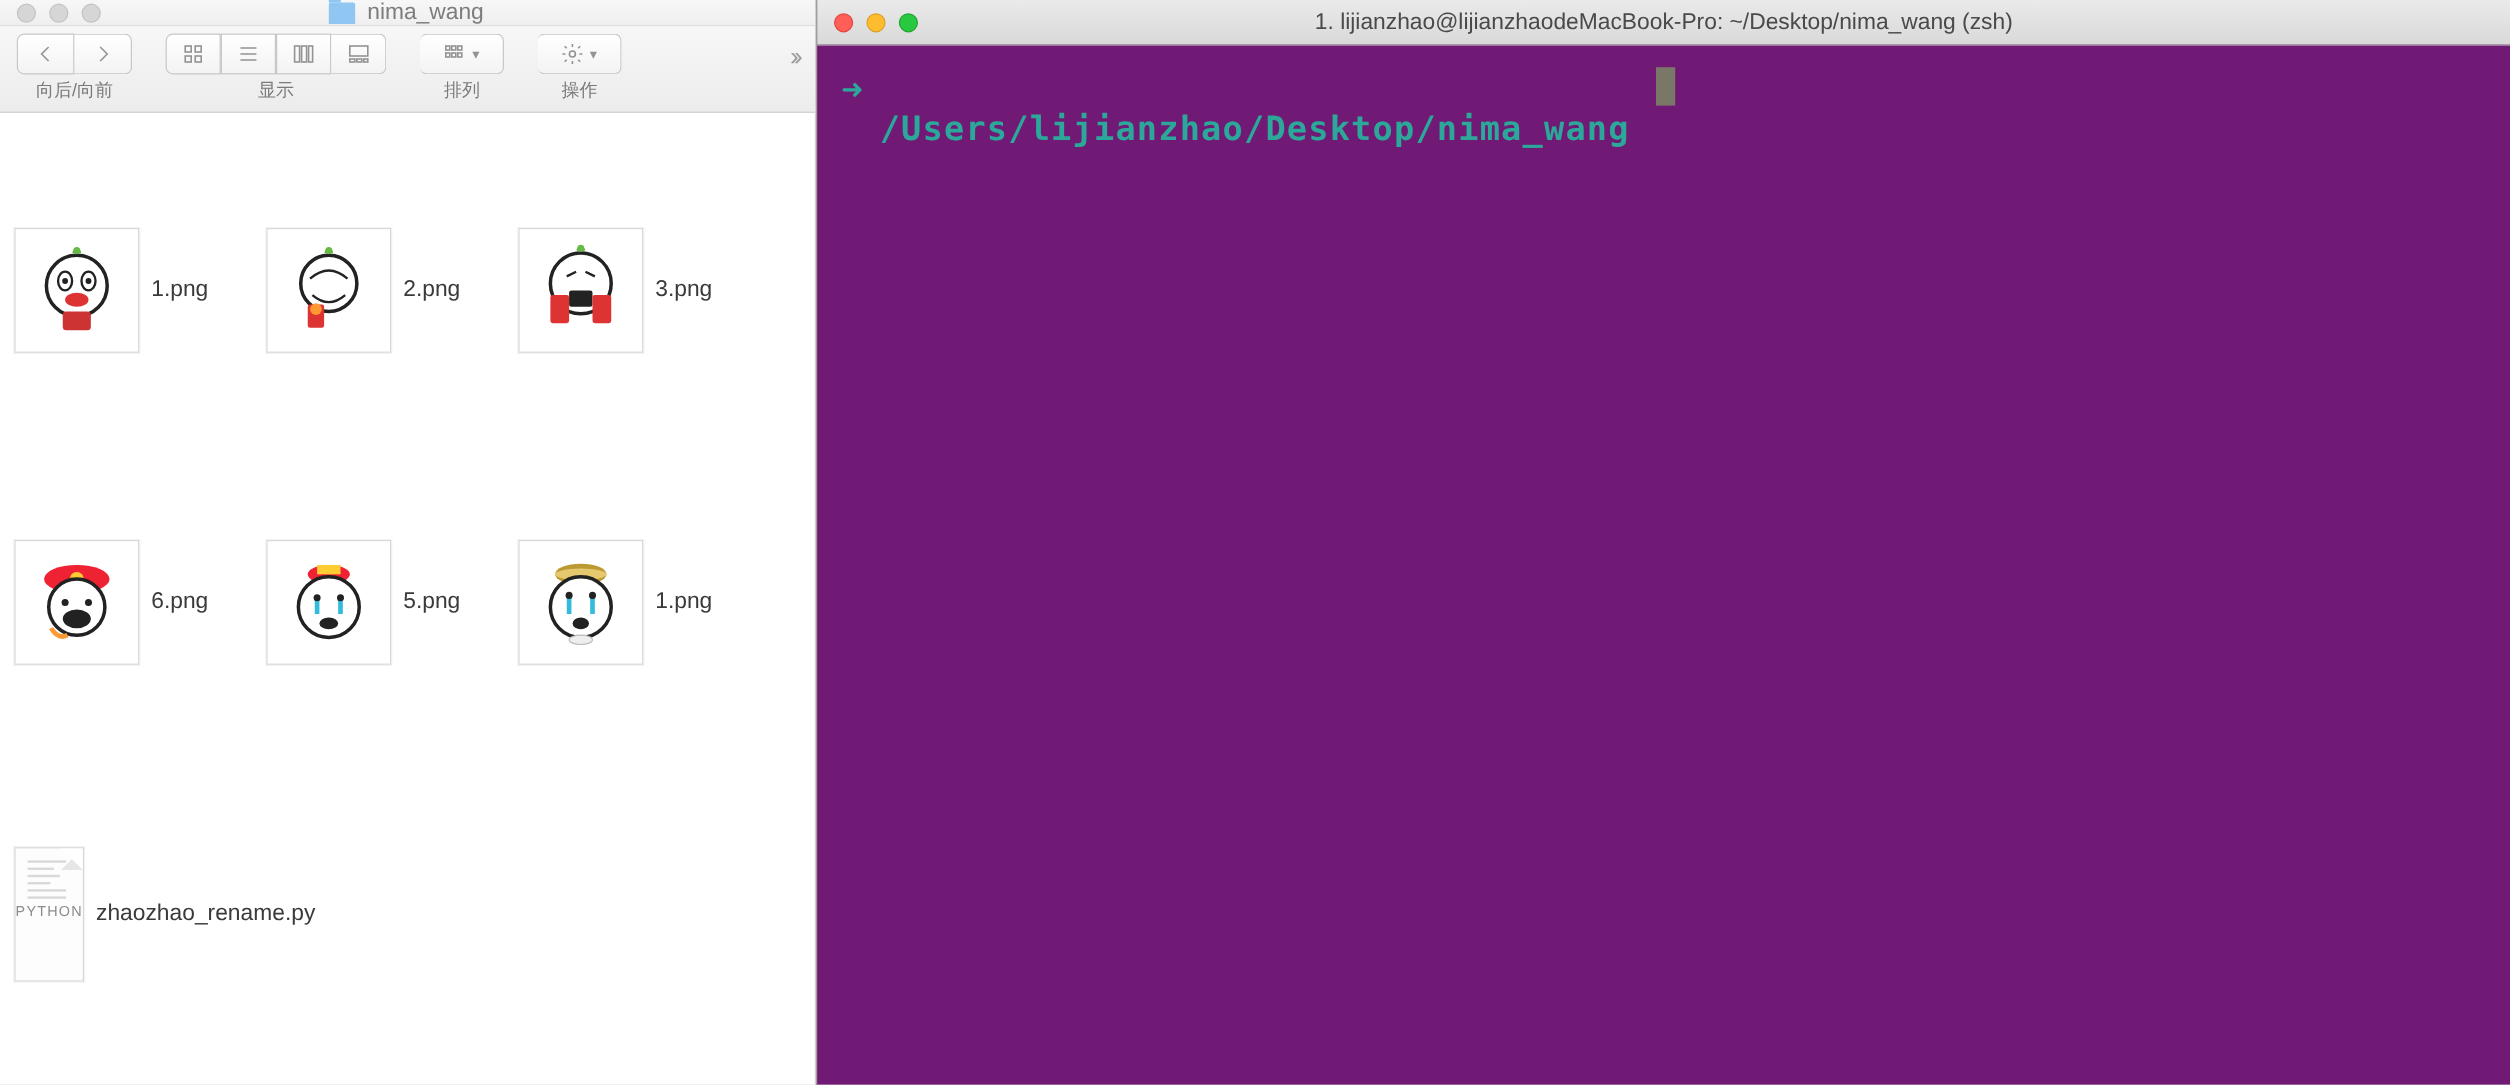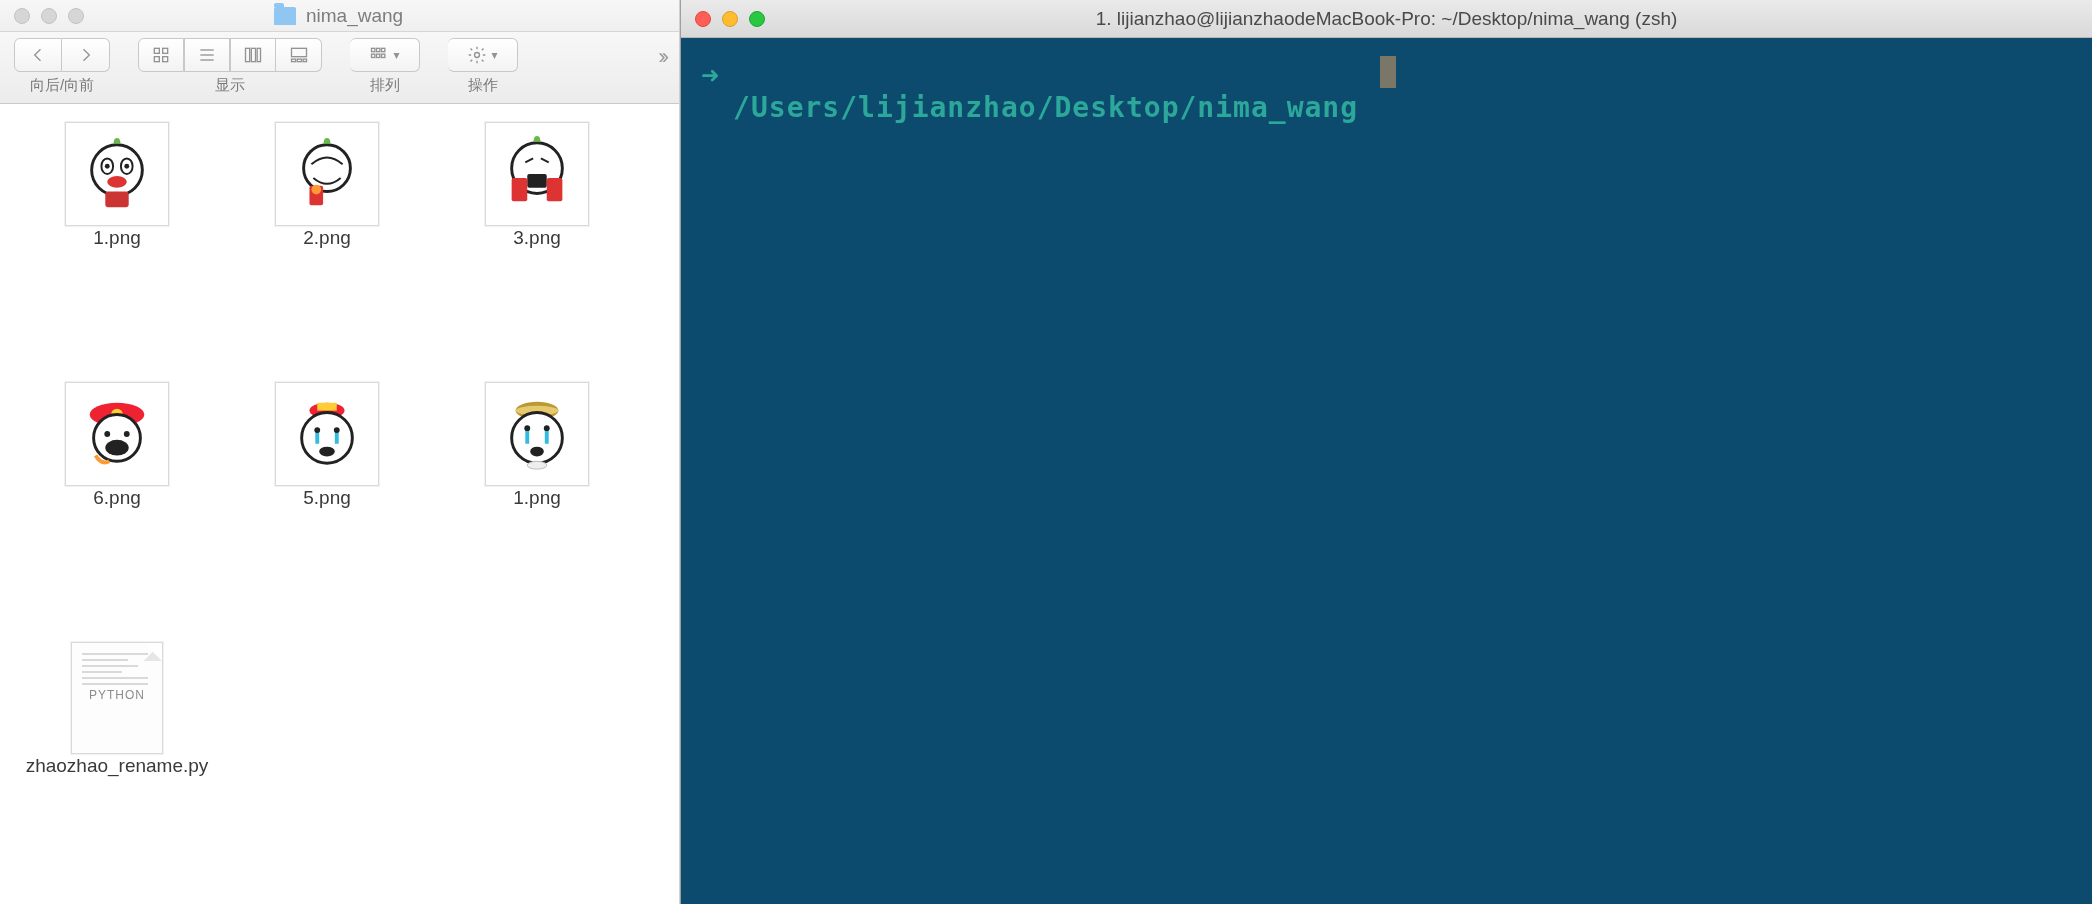--- a/index.html
+++ b/index.html
@@ -16,21 +16,21 @@
   .finder {
     position: absolute;
     left: 0;
     top: 0;
     width: 680px;
     height: 904px;
     background: #ffffff;
     border-right: 1px solid #d0d0d0;
   }
   .finder-titlebar {
-    height: 32px;
+    height: 22px;
     background: linear-gradient(#f7f7f7, #efefef);
     border-bottom: 1px solid #d6d6d6;
     display: flex;
     align-items: center;
     padding: 0 14px;
     gap: 10px;
   }
   .traffic-lights { display: flex; gap: 11px; }
   .dot {
     width: 16px; height: 16px; border-radius: 50%;
@@ -90,21 +90,22 @@
   }
 
   .finder-content {
     padding: 18px 12px;
     display: grid;
     grid-template-columns: repeat(3, 210px);
     grid-auto-rows: 260px;
     justify-content: start;
   }
   .file-item {
-    display: flex; flex-direction: column; align-items: center;
+    display: flex; flex-direction: row; align-items: center;
+    gap: 10px;
   }
   .thumb {
     width: 104px; height: 104px;
     border: 1px solid #d9d9d9;
     background: #ffffff;
     display: flex; align-items: center; justify-content: center;
     box-shadow: 0 0 0 1px #f2f2f2;
   }
   .thumb svg { width: 78px; height: 78px; }
   .file-label {
@@ -145,21 +146,21 @@
   .thumb-py .lines span:nth-child(4){width:60%}
   .thumb-py .pytag { font-size:12px; color:#8c8c8c; letter-spacing:1px; }
 
   
   .terminal {
     position: absolute;
     left: 680px;
     top: 0;
     width: 1412px;
     height: 904px;
-    background: #0c4a6e;
+    background: #701a75;
     border-left: 1px solid #9f9f9f;
   }
   .term-titlebar {
     height: 38px;
     background: linear-gradient(#eaeaea, #d9d9d9);
     border-bottom: 1px solid #b6b6b6;
     display:flex; align-items:center;
     padding: 0 14px;
     position: relative;
   }

